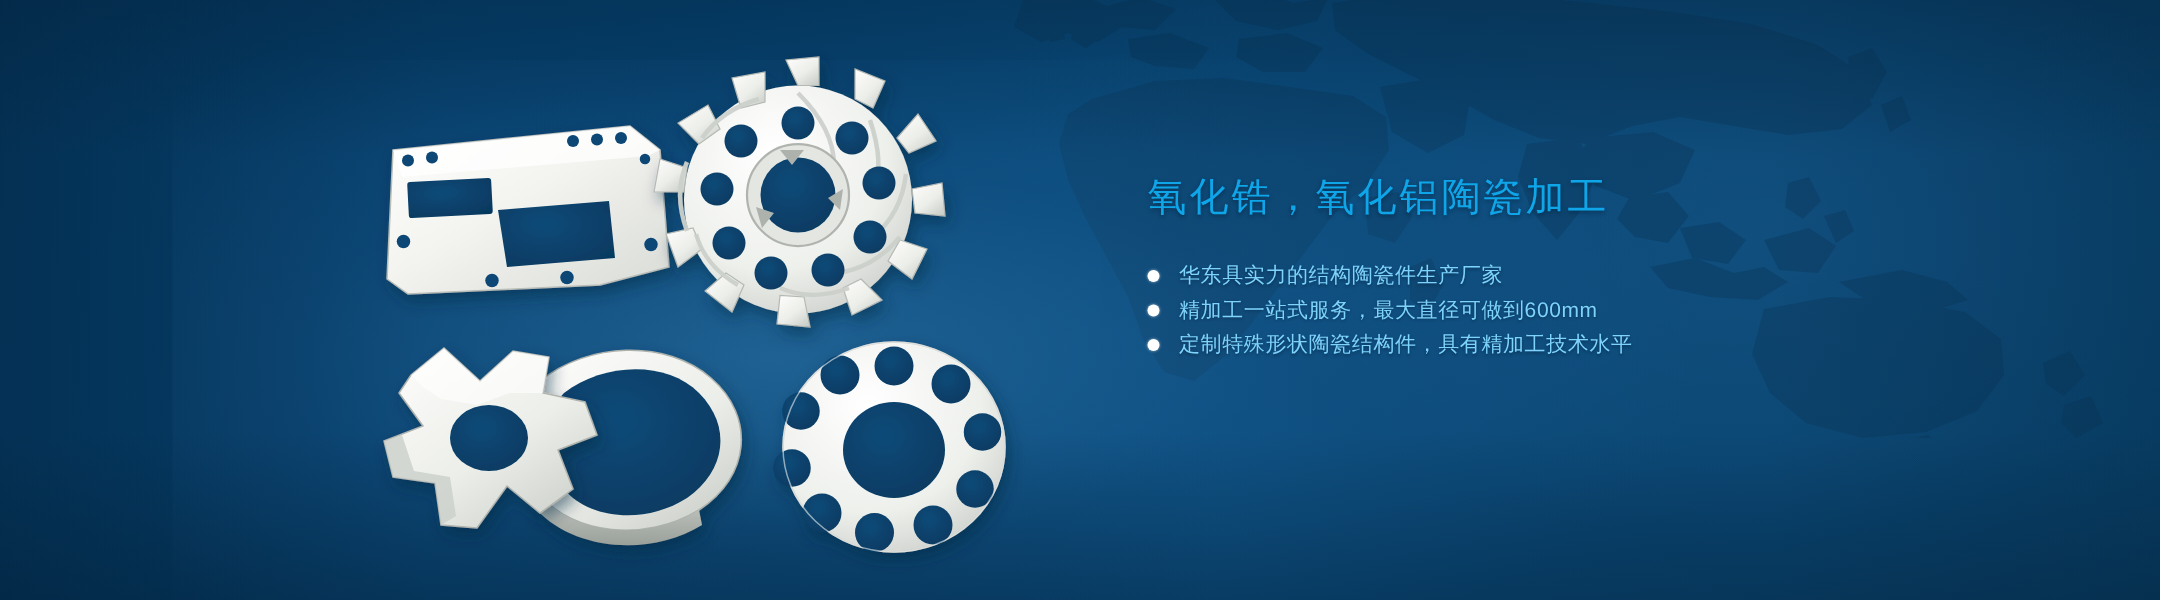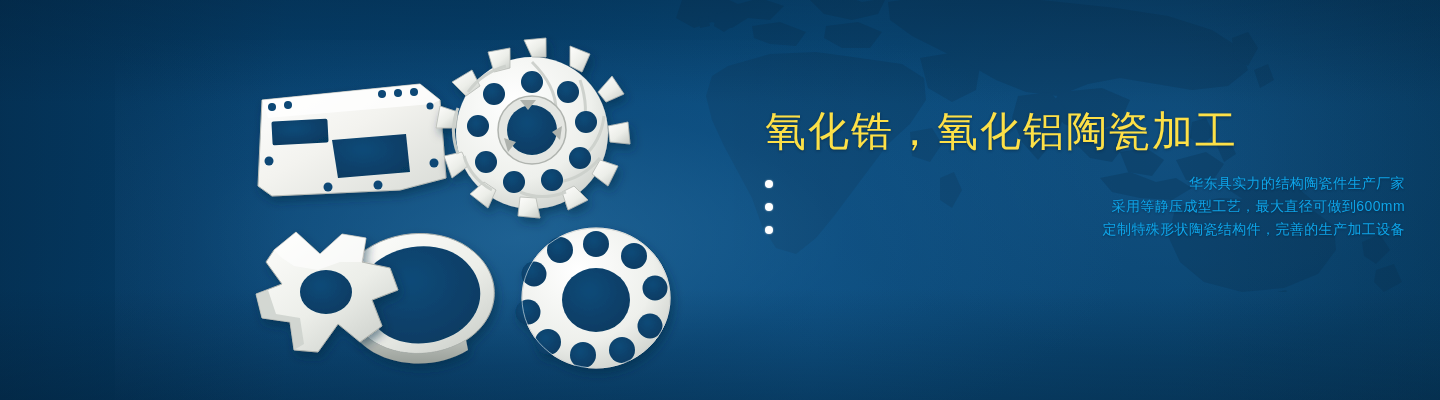--- a/index.html
+++ b/index.html
@@ -72,44 +72,43 @@
   }
 
   
   .copy {
     position: absolute;
     left: 765px;
     top: 112px;
     width: 640px;
   }
   .headline {
-    color: #fde047;
-    font-size: 41px;
+    color: #0ea5e9;
+    font-size: 26px;
     line-height: 38px;
     letter-spacing: 2px;
     font-weight: 400;
     margin: 0 0 22px 0;
     text-shadow: 0 1px 3px rgba(0,20,40,0.45);
     white-space: nowrap;
   }
   .bullets {
     list-style: none;
     margin: 0;
     padding: 0;
   }
   .bullets li {
     position: relative;
-    color: #0ea5e9;
+    color: #7dd3fc;
     font-size: 14px;
     line-height: 23px;
     padding-left: 21px;
     letter-spacing: 0.4px;
     white-space: nowrap;
     text-shadow: 0 1px 2px rgba(0,20,40,0.4);
-    text-align: right;
   }
   .bullets li .dot {
     position: absolute;
     left: 0;
     top: 8px;
     width: 8px;
     height: 8px;
     border-radius: 50%;
     background: #ffffff;
     box-shadow: 0 0 2px rgba(255,255,255,0.6);
@@ -305,22 +304,22 @@
 
   <div class="copy">
     <h1 class="headline">氧化锆，氧化铝陶瓷加工</h1>
     <ul class="bullets">
       <li>
         <span class="dot"></span>
         <span>华东具实力的结构陶瓷件生产厂家</span>
       </li>
       <li>
         <span class="dot"></span>
-        <span>采用等静压成型工艺，最大直径可做到600mm</span>
+        <span>精加工一站式服务，最大直径可做到600mm</span>
       </li>
       <li>
         <span class="dot"></span>
-        <span>定制特殊形状陶瓷结构件，完善的生产加工设备</span>
+        <span>定制特殊形状陶瓷结构件，具有精加工技术水平</span>
       </li>
     </ul>
   </div>
 
 </div>
 
 </body></html>

